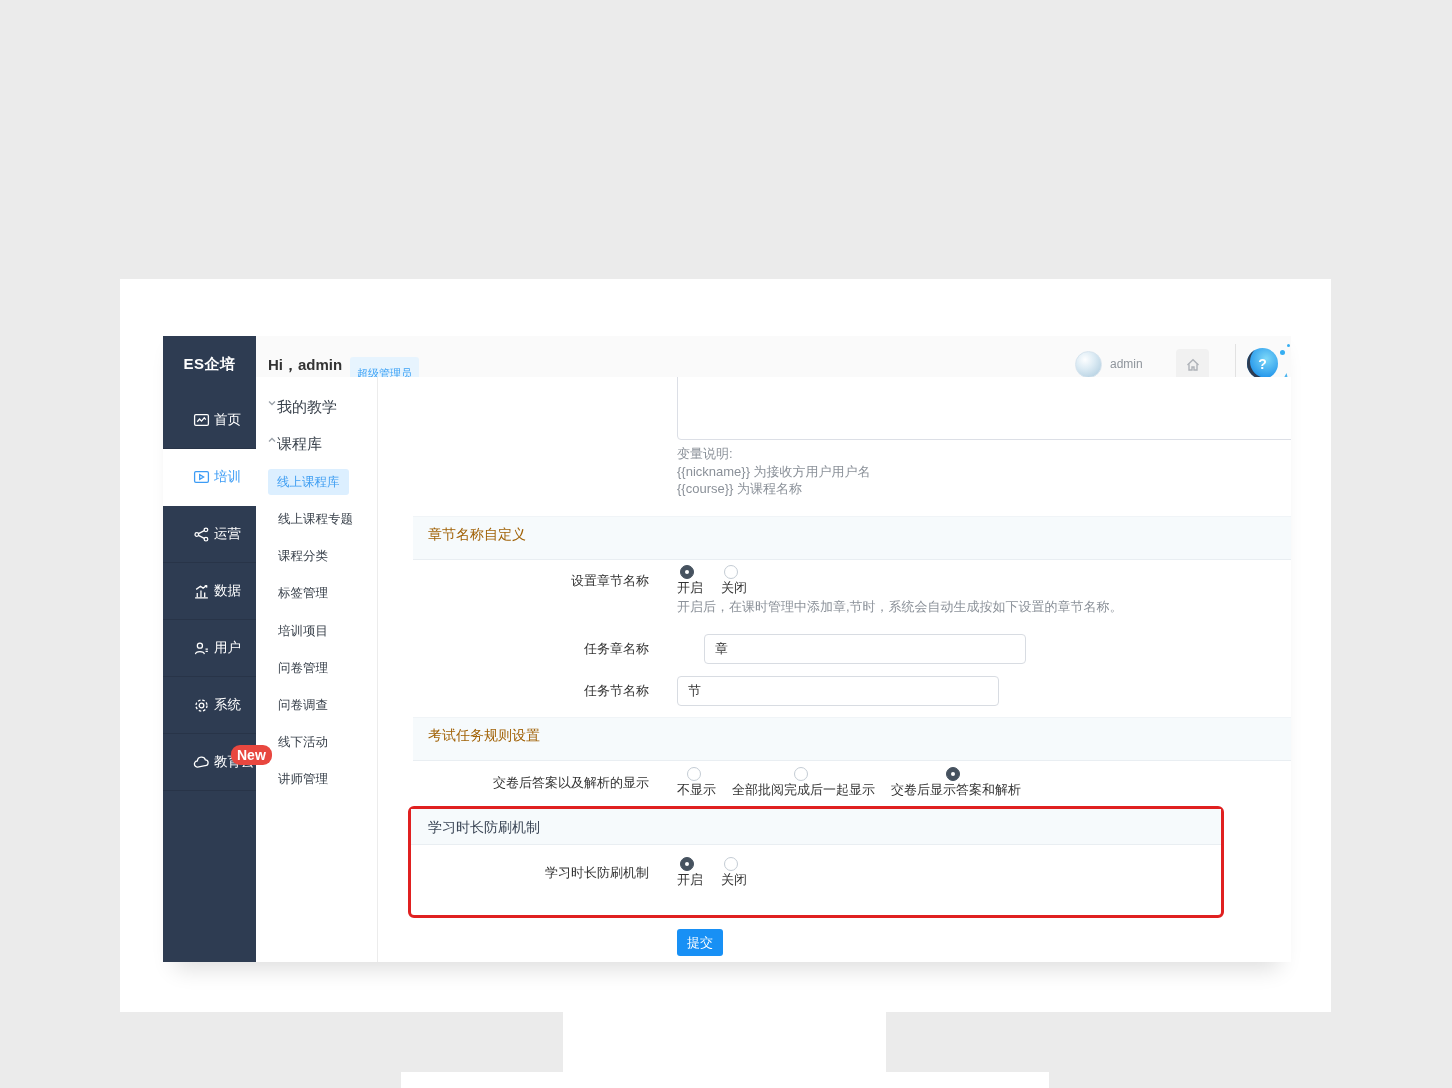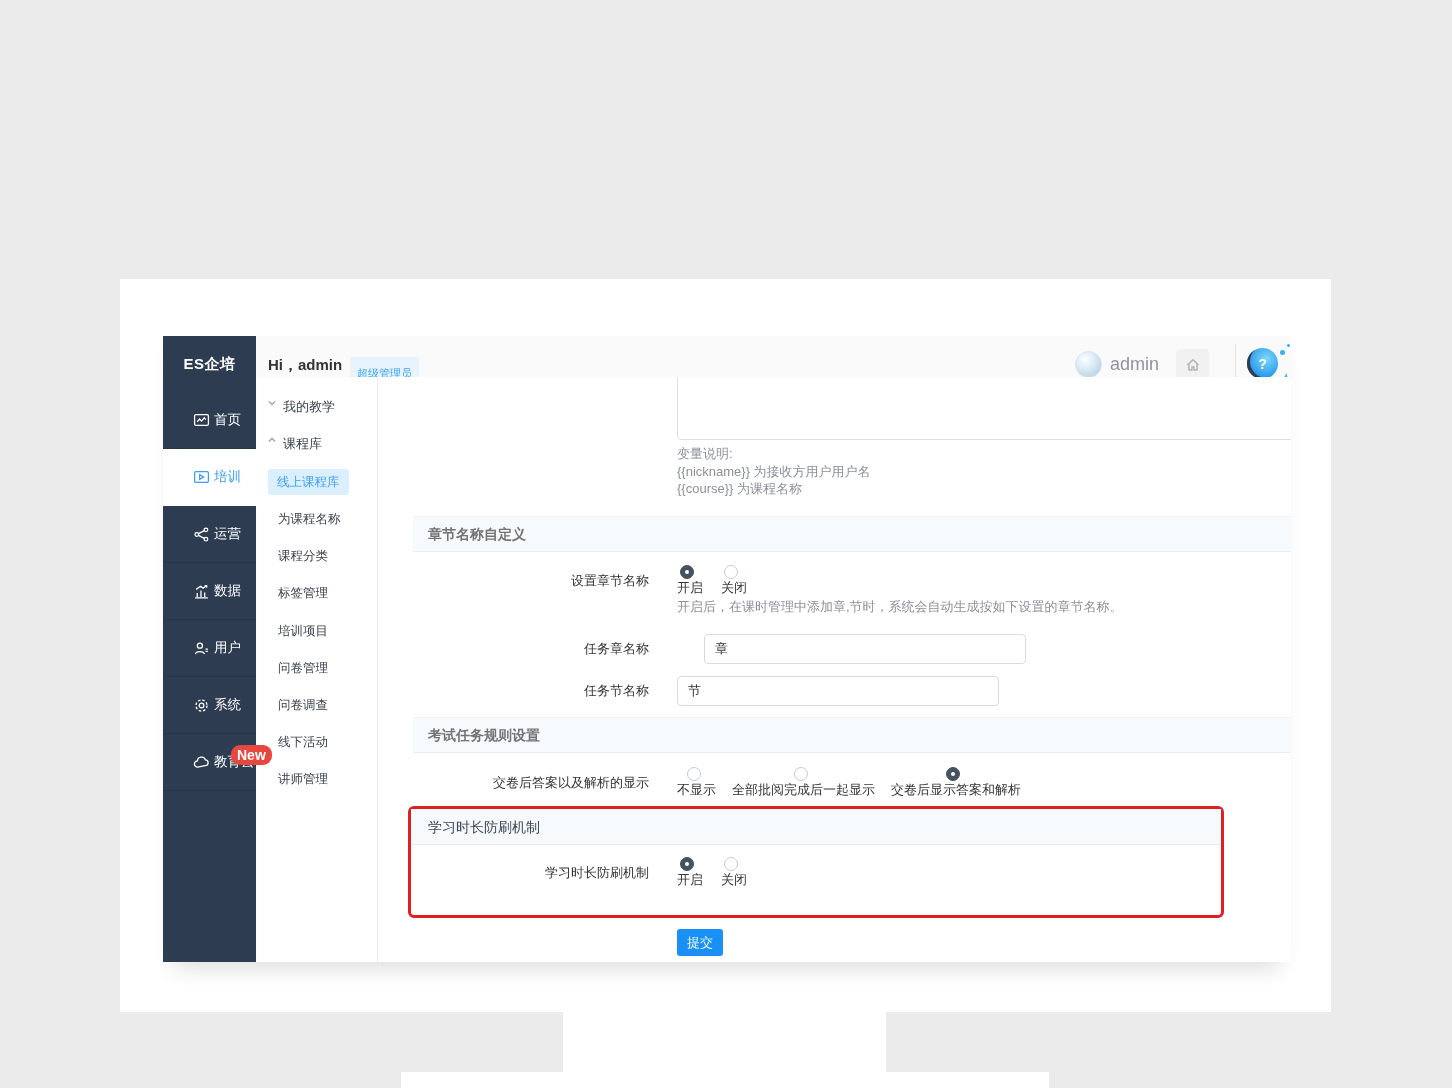--- a/index.html
+++ b/index.html
@@ -18,21 +18,21 @@
 
   
   .app-header{position:absolute;left:0;top:16px;width:1128px;height:57px;background:#fafafa;}
   .logo{position:absolute;left:0;top:0;width:93px;height:57px;background:var(--sidebar-bg);color:#fff;
         display:flex;align-items:center;justify-content:center;font-size:15px;font-weight:600;letter-spacing:.5px;}
   .greeting{position:absolute;left:105px;top:0;height:57px;line-height:57px;font-size:15px;font-weight:700;color:#333;}
   .role-badge{position:absolute;left:187px;top:21px;background:#e7f4fe;color:#3da2f5;font-size:11px;
         padding:10px 7px;border-radius:3px;line-height:13px;}
   .avatar{position:absolute;left:912px;top:15px;width:27px;height:27px;border-radius:50%;
         background:radial-gradient(circle at 36% 30%,#fdfeff 0%,#dcebf4 40%,#a9c8dc 100%);border:1px solid #d7e4ee;}
-  .header-username{position:absolute;left:947px;top:0;line-height:57px;color:#8f959c;font-size:18px;}
+  .header-username{position:absolute;left:947px;top:0;line-height:57px;color:#8f959c;font-size:12px;}
   .home-btn{position:absolute;left:1013px;top:13px;width:33px;height:31px;background:#f1f1f1;border-radius:4px;
         display:flex;align-items:center;justify-content:center;color:#aeb2b8;cursor:pointer;}
   .header-divider{position:absolute;left:1072px;top:8px;width:1px;height:41px;background:#e2e2e2;}
   .help-bubble{position:absolute;left:1084px;top:12px;width:31px;height:31px;border-radius:50%;
         background:radial-gradient(circle at 62% 35%,#7dd8f8 0%,#1b90ea 75%);
         box-shadow:inset 4px -2px 0 -1px #2e3c52;
         display:flex;align-items:center;justify-content:center;color:#fff;font-weight:700;font-size:14px;cursor:pointer;}
   .help-dot1{position:absolute;left:1117px;top:14px;width:5px;height:5px;border-radius:50%;background:#35aef2;}
   .help-dot2{position:absolute;left:1124px;top:8px;width:3px;height:3px;border-radius:50%;background:#35aef2;}
   .help-tri{position:absolute;left:1115px;top:38px;width:0;height:0;border-left:10px solid transparent;
@@ -42,33 +42,33 @@
   .side-nav{position:absolute;left:0;top:57px;width:93px;height:585px;background:var(--sidebar-bg);padding-top:15px;}
   .nav-item{height:57px;display:flex;align-items:center;padding-left:30px;gap:4px;color:#fff;
         font-size:13.5px;position:relative;cursor:pointer;border-bottom:1px solid rgba(0,0,0,.12);}
   .nav-item.active{background:#fff;color:var(--accent);border-bottom-color:transparent;}
   .nav-icon{display:flex;width:17px;height:17px;flex:none;}
   .new-badge{position:absolute;left:68px;top:11px;background:var(--badge-red);color:#fff;font-size:14px;
         font-weight:700;padding:2px 6px;border-radius:9px;z-index:2;}
 
   
   .sub-nav{position:absolute;left:93px;top:57px;width:122px;height:585px;background:#fff;border-right:1px solid #ececec;}
-  .sub-group{position:absolute;left:11px;display:flex;gap:6px;font-size:13px;color:#3a424c;cursor:pointer;}
+  .sub-group{position:absolute;left:11px;display:flex;font-size:15px;color:#3a424c;cursor:pointer;}
   .sub-group .chev{display:flex;color:#9aa1a9;}
   .sub-chip{position:absolute;left:12px;top:92px;height:26px;padding:4px 9px;background:#dcefff;color:#3f9ef2;
         font-size:12.5px;display:flex;align-items:center;border-radius:3px;cursor:pointer;}
   .sub-item{position:absolute;left:22px;height:18px;line-height:18px;font-size:12.5px;color:#3a424c;cursor:pointer;}
 
   
   .content{position:absolute;left:215px;top:57px;width:913px;height:585px;background:#fff;overflow:hidden;}
   .template-textarea{position:absolute;left:299px;top:-10px;width:700px;height:73px;border:1px solid #dcdfe6;
         border-radius:4px;background:#fff;resize:none;font-family:inherit;}
   .var-notes{position:absolute;left:299px;top:68px;font-size:13px;color:#8b9199;line-height:17.5px;}
-  .section-band{position:absolute;left:35px;right:0;height:36px;background:#f6fafc;border-top:1px solid #f0f4f7;
-        border-bottom:1px solid #e9eef2;line-height:34px;padding-left:15px;font-size:14px;color:#737373;font-weight:bold;}
+  .section-band{position:absolute;left:35px;right:0;height:44px;background:#f6fafc;border-top:1px solid #f0f4f7;
+        border-bottom:1px solid #e9eef2;line-height:34px;padding-left:15px;font-size:14px;color:#a16207;}
   .form-row{position:absolute;left:0;display:flex;align-items:center;height:28px;}
   .row-label{width:271px;text-align:right;font-size:13px;color:#333;flex:none;}
   .controls{margin-left:28px;display:flex;align-items:center;}
   .radio{display:flex;align-items:center;margin-right:18px;cursor:pointer;flex-direction:column;}
   .radio-dot{width:14px;height:14px;border-radius:50%;border:1px solid #c4ccd4;background:#fff;margin-right:6px;position:relative;flex:none;}
   .radio.sel .radio-dot{border-color:#46525f;background:#46525f;}
   .radio.sel .radio-dot::after{content:"";position:absolute;left:4px;top:4px;width:4px;height:4px;border-radius:50%;background:#fff;}
   .radio-label{font-size:13px;color:#333;}
   .helper-text{position:absolute;font-size:13px;color:#8b9199;}
   .text-input{width:322px;height:30px;border:1px solid #d8dce2;border-radius:4px;font-size:13px;color:#333;
@@ -198,21 +198,21 @@
     </div>
     <div class="sub-group" style="top:58px;">
       <span class="chev">
         <svg width="10" height="10" viewBox="0 0 10 10" fill="none" stroke="currentColor" stroke-width="1.3">
             <path d="M2 6.5l3-3 3 3"></path>
           </svg>
       </span>
       <span>课程库</span>
     </div>
     <div class="sub-chip">线上课程库</div>
-    <div class="sub-item" style="top:133px;">为课程名称</div>
+    <div class="sub-item" style="top:133px;">线上课程专题</div>
     <div class="sub-item" style="top:170px;">课程分类</div>
     <div class="sub-item" style="top:207px;">标签管理</div>
     <div class="sub-item" style="top:245px;text-align:center;">培训项目</div>
     <div class="sub-item" style="top:282px;">问卷管理</div>
     <div class="sub-item" style="top:319px;">问卷调查</div>
     <div class="sub-item" style="top:356px;">线下活动</div>
     <div class="sub-item" style="top:393px;">讲师管理</div>
   </div>
 
   <div class="content">

